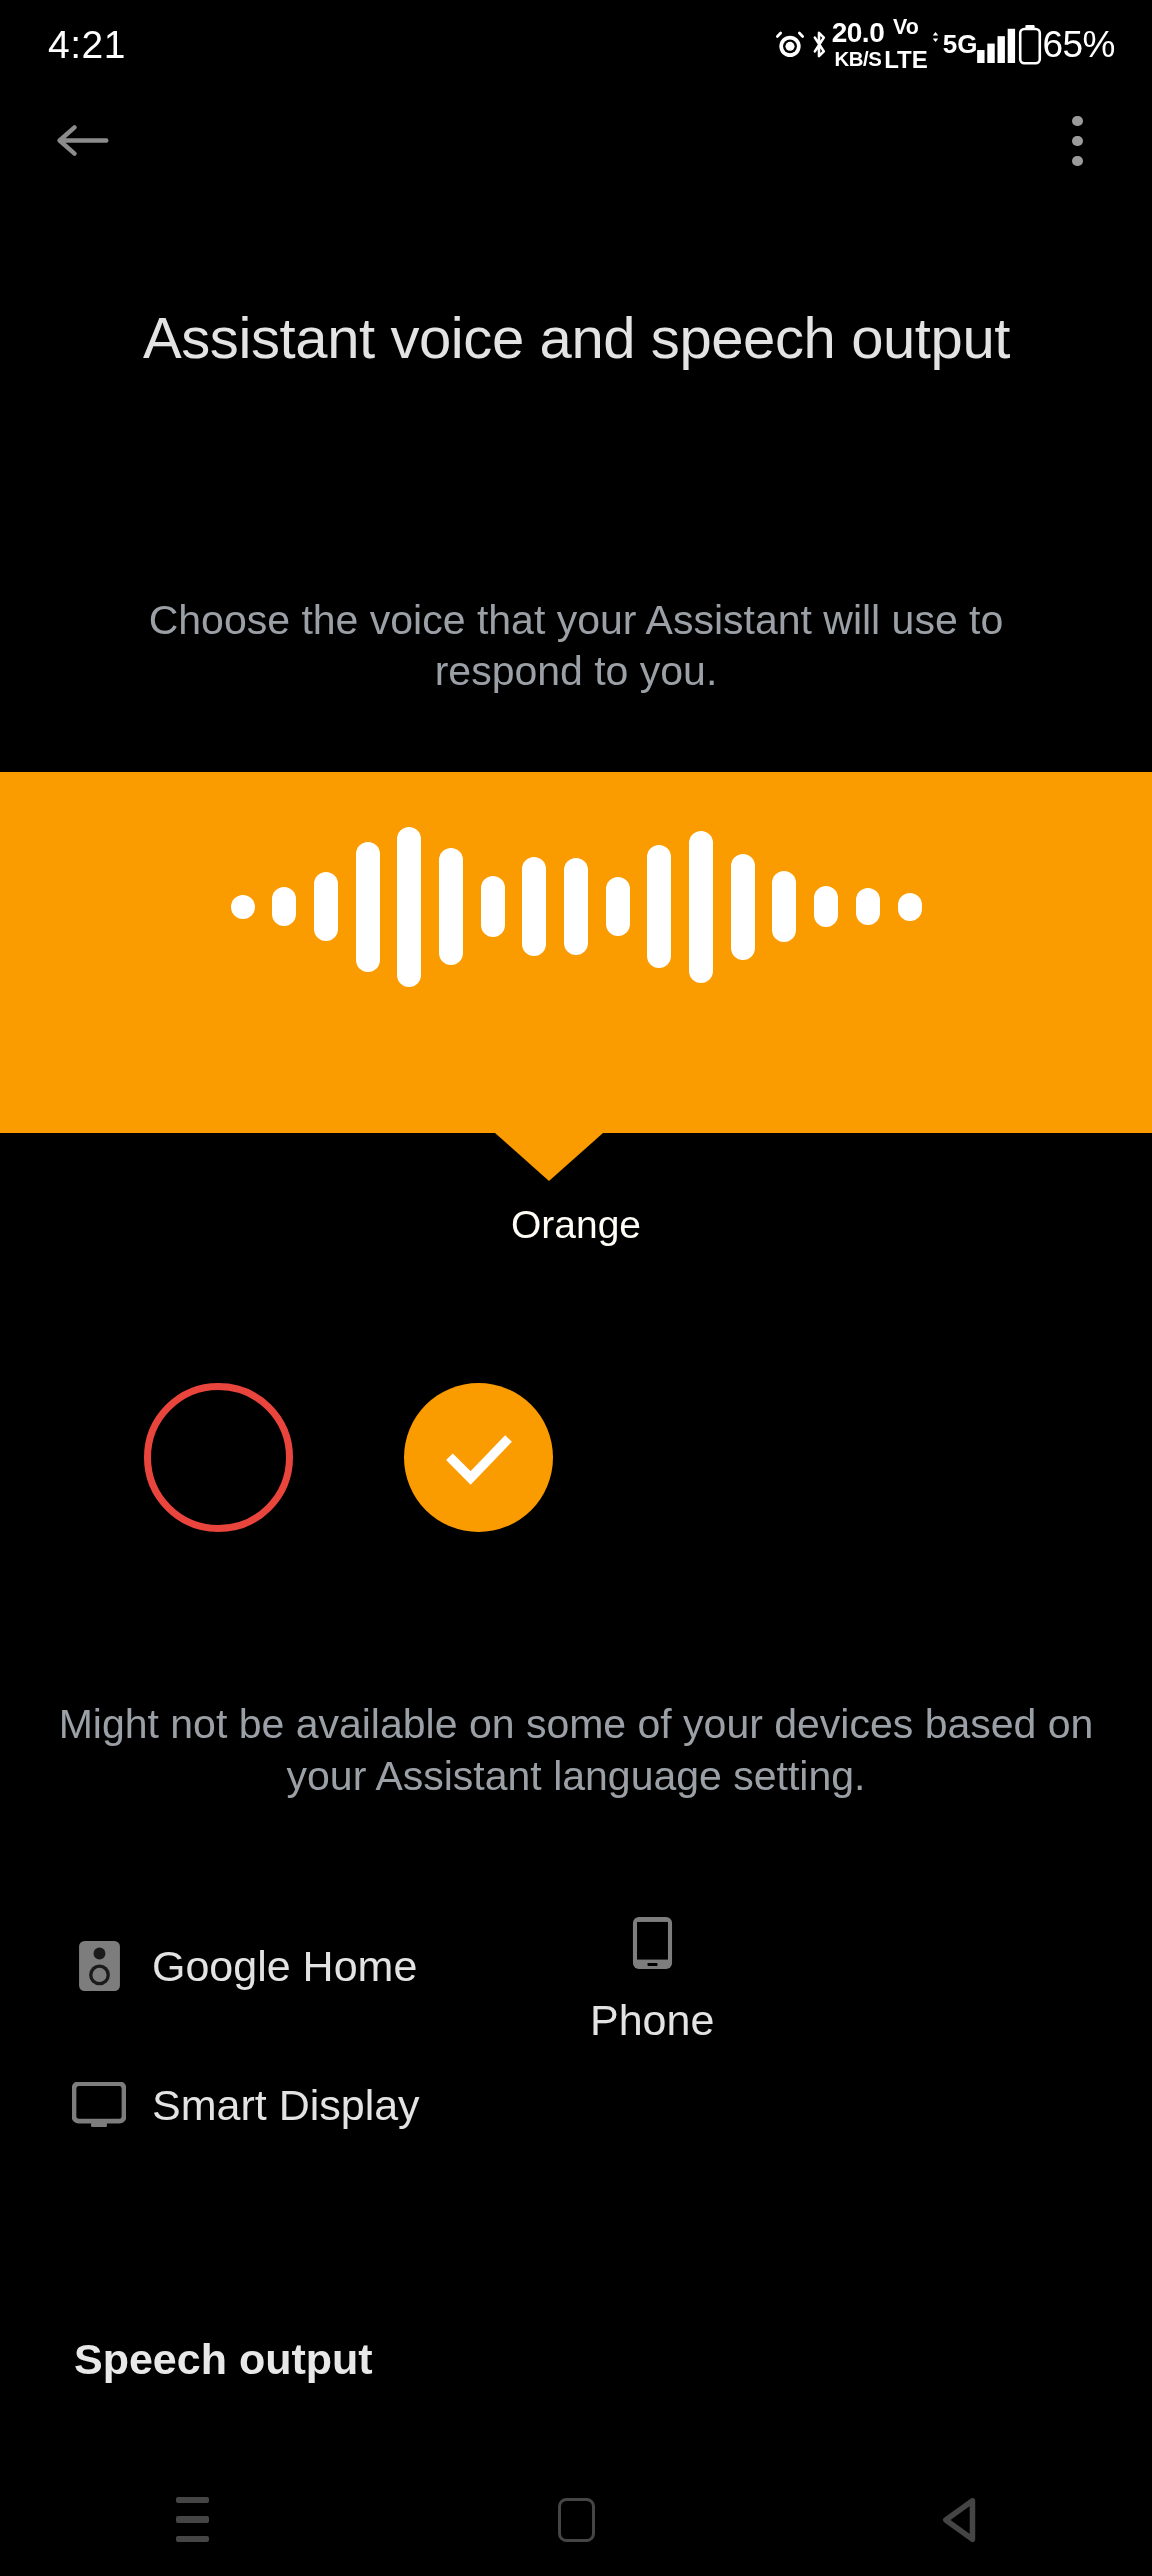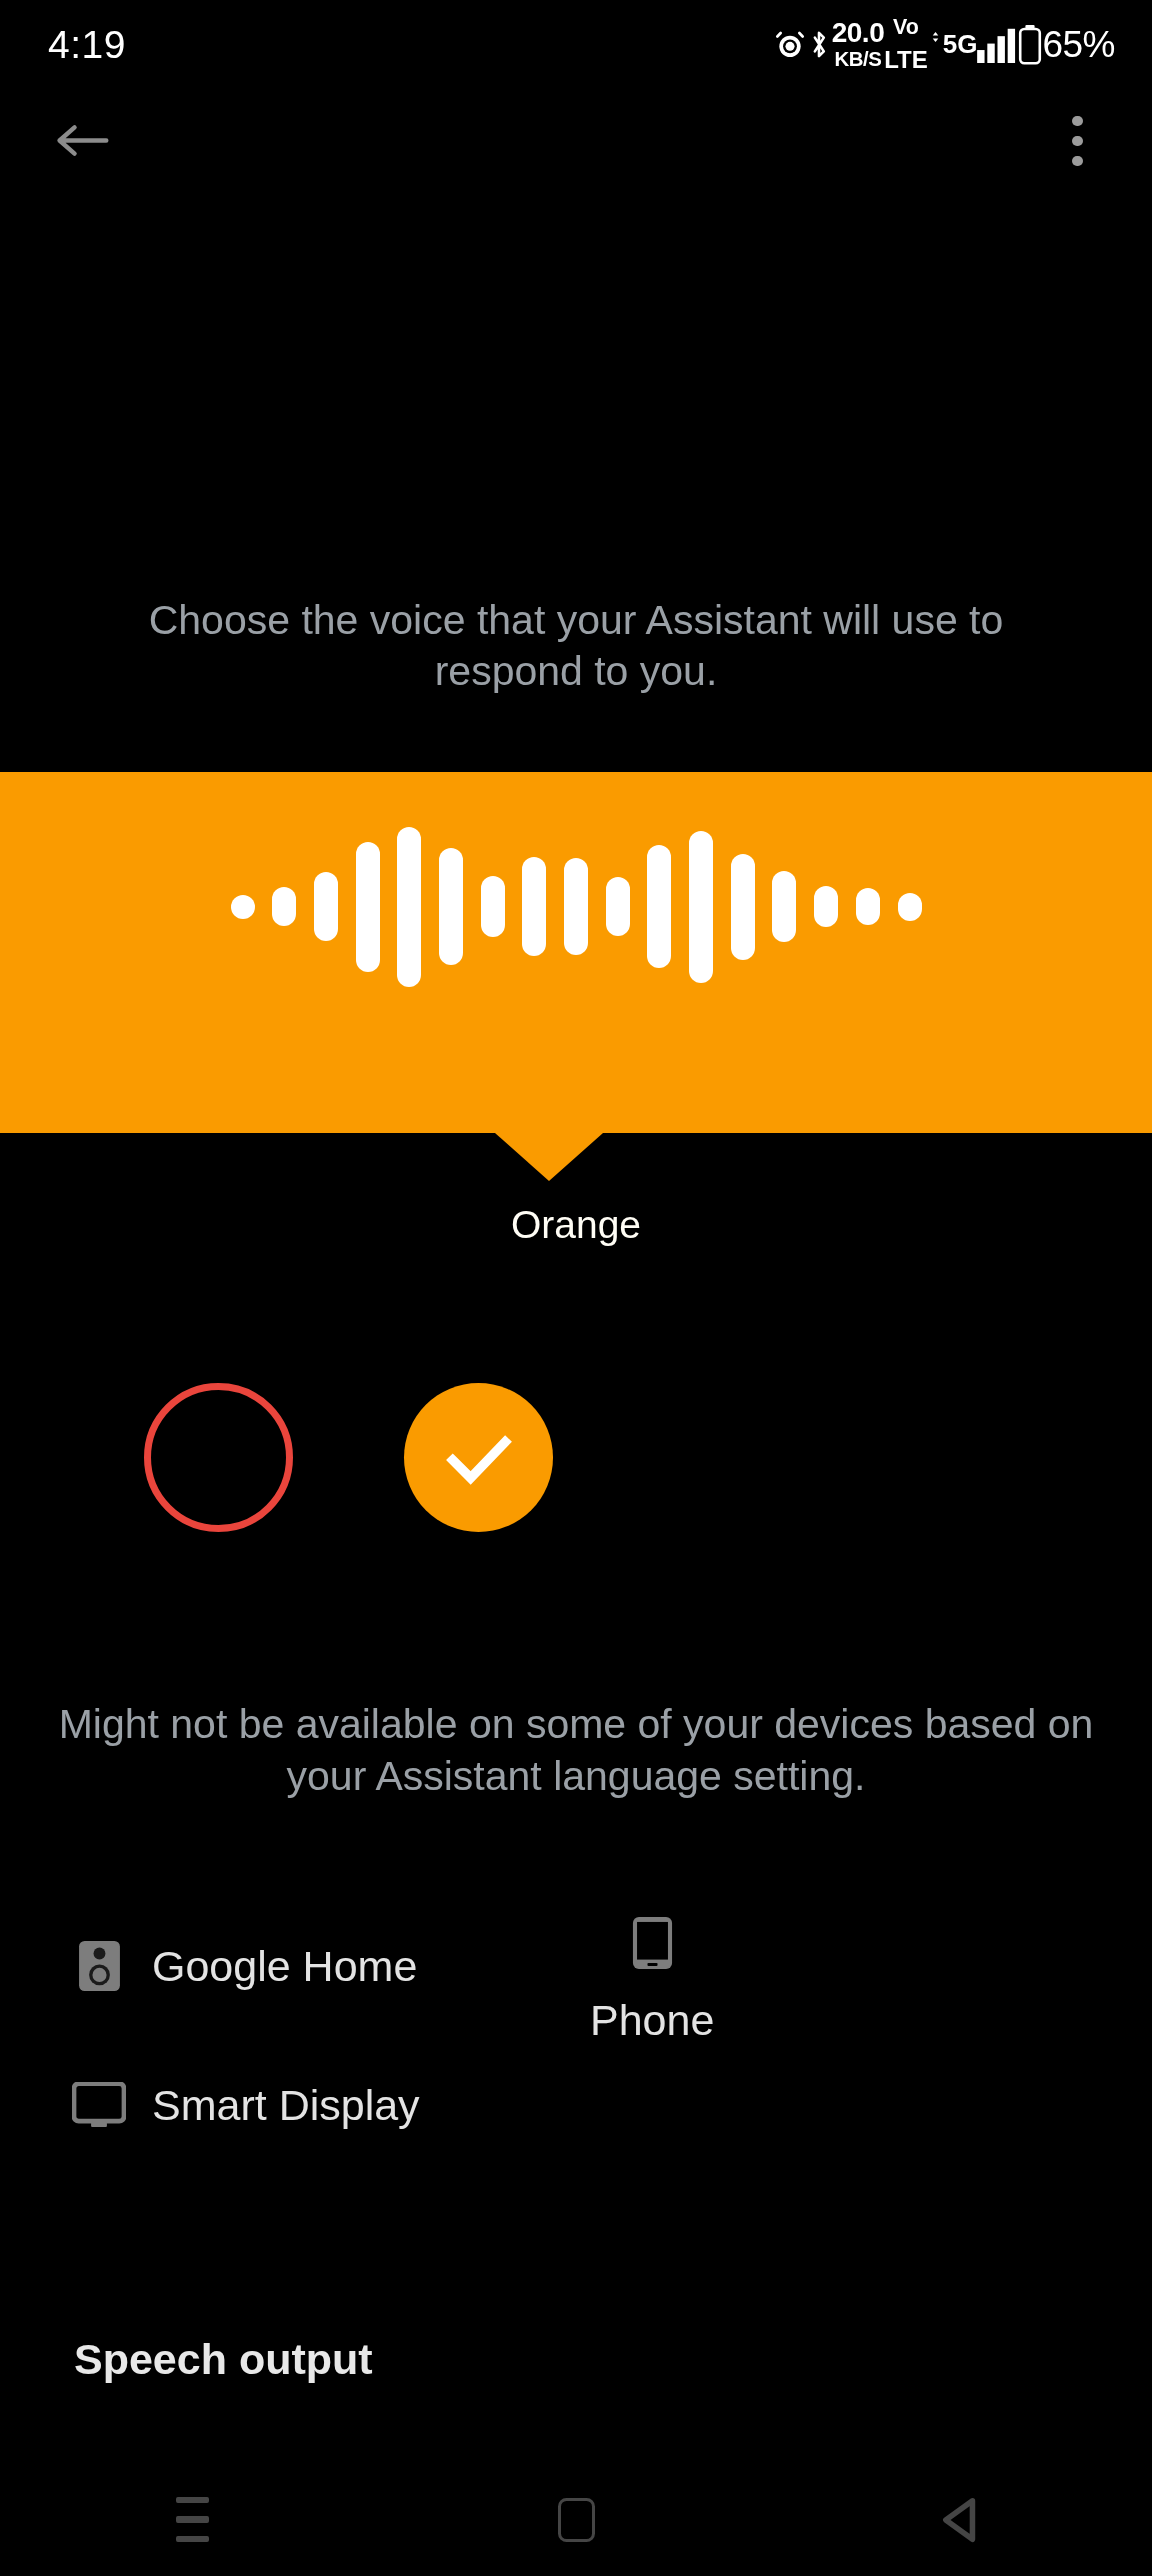--- a/index.html
+++ b/index.html
@@ -133,21 +133,21 @@
   .nav-lines { display:flex; flex-direction:column; gap:13px; }
   .nav-lines span { display:block; width:33px; height:6.5px; background:#454545; border-radius:1.9px; }
   .nav-square { width:37px; height:44px; border:3.7px solid #454545; border-radius:8.4px; }
 </style>
 </head>
 <body>
 
 <div class="screen">
 
   <div class="statusbar">
-    <div class="sb-clock">4:19</div>
+    <div class="sb-clock">4:21</div>
     <div class="sb-right">
 
       <span class="sb-icon">
         <svg width="32" height="32" viewBox="0 0 24 24">
           <circle cx="12" cy="13" r="8" fill="#fff"></circle>
           <circle cx="12" cy="13" r="5.2" fill="#000"></circle>
           <circle cx="12" cy="13" r="3.4" fill="#fff"></circle>
           <path d="M5 3 L2.5 5.6 M19 3 L21.5 5.6" stroke="#fff" stroke-width="2" fill="none" stroke-linecap="round"></path>
         </svg>
       </span>
@@ -202,20 +202,21 @@
         <path d="M11 5 L3 12 L11 19 M3 12 L28 12" stroke="#8c8c8c" stroke-width="2.4" fill="none" stroke-linecap="round" stroke-linejoin="round"></path>
       </svg>
     </div>
     <div class="menu-btn">
       <span class="dot"></span>
       <span class="dot"></span>
       <span class="dot"></span>
     </div>
   </div>
 
+  <div class="page-title">Assistant voice and speech output</div>
   <div class="page-subtitle">Choose the voice that your Assistant will use to respond to you.</div>
 
   <div class="voice-panel">
     <div class="waveform" id="waveform">
         <span class="wbar" style="height: 24px;"></span>
         <span class="wbar" style="height: 39px;"></span>
         <span class="wbar" style="height: 69px;"></span>
         <span class="wbar" style="height: 130px;"></span>
         <span class="wbar" style="height: 160px;"></span>
         <span class="wbar" style="height: 117px;"></span>

